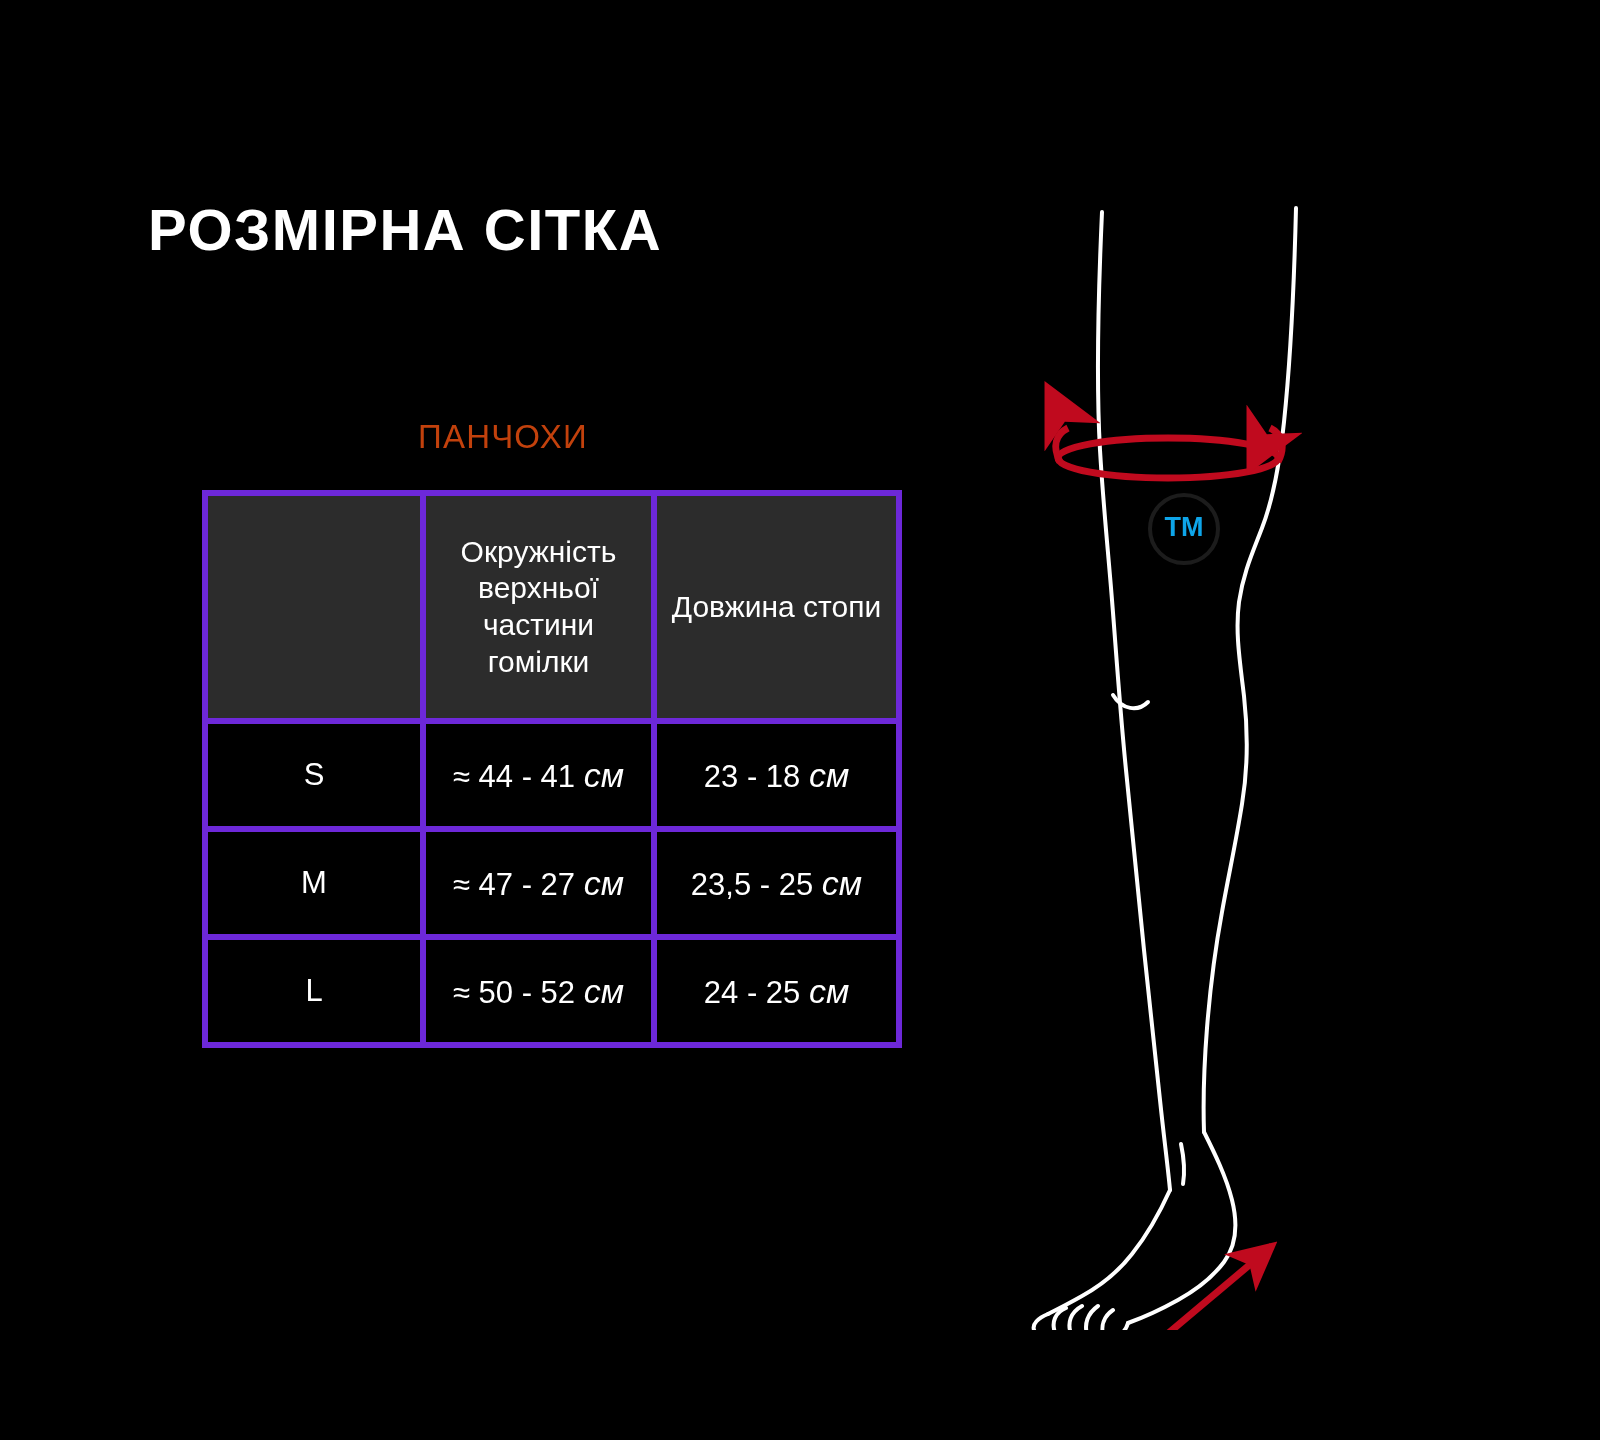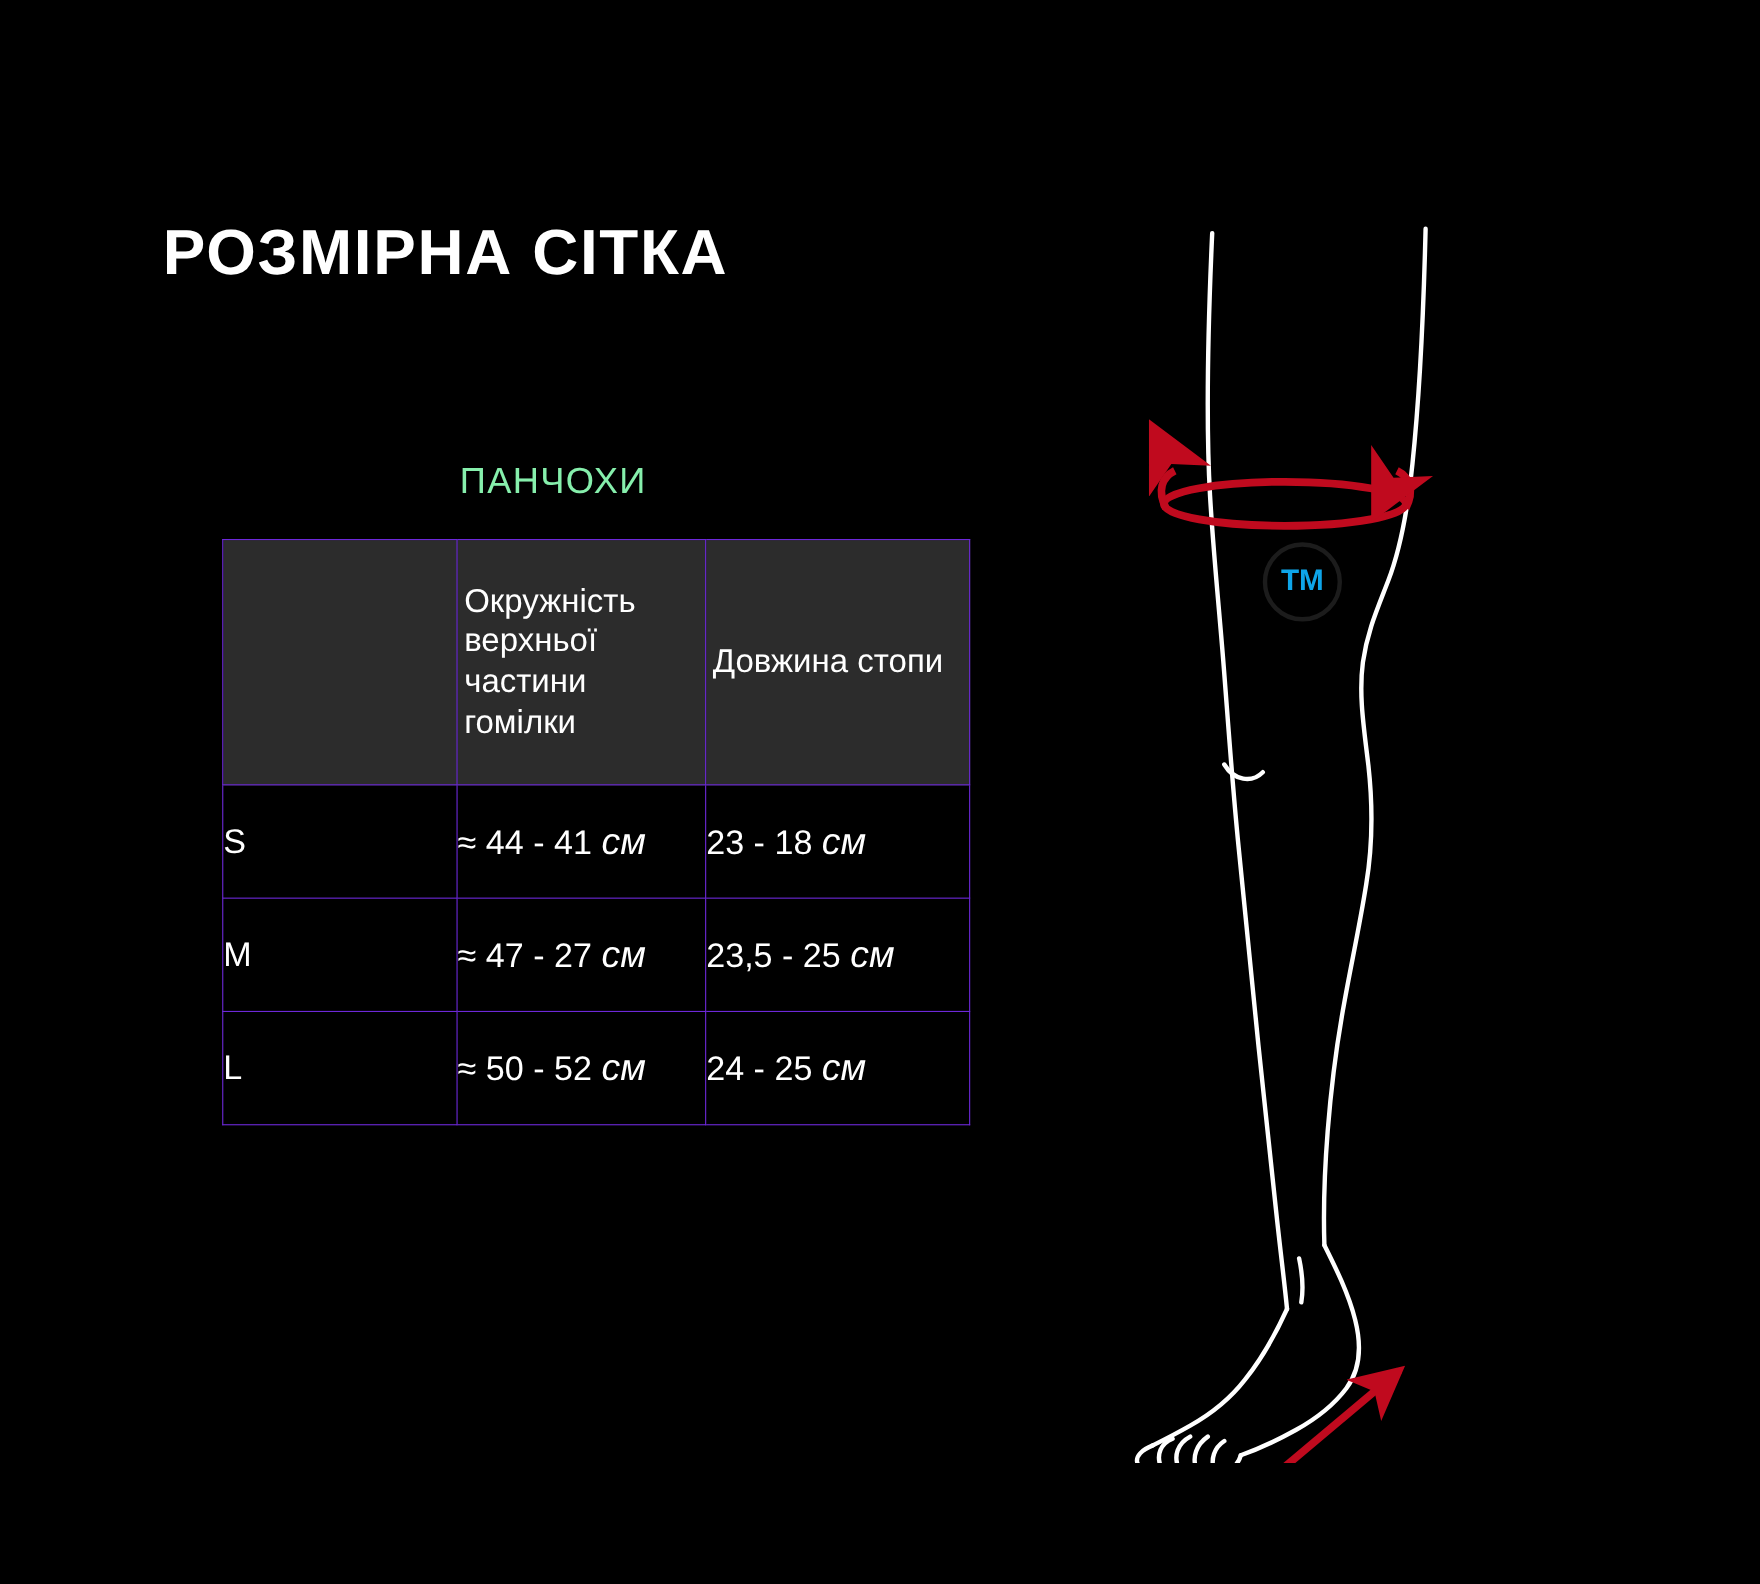--- a/index.html
+++ b/index.html
@@ -93,39 +93,39 @@
     z-index: 5;
     white-space: nowrap;
   }
   .section-label {
     position: absolute;
     left: 418px;
     top: 418px;
     font-size: 33px;
     font-weight: normal;
     letter-spacing: 1.2px;
-    color: #86efac;
+    color: #c2410c;
     z-index: 5;
     white-space: nowrap;
   }
 
   
   .size-table {
     position: absolute;
     left: 202px;
     top: 490px;
     width: 640px;
     border-collapse: collapse;
     z-index: 4;
     table-layout: fixed;
   }
   .size-table td, .size-table th {
-    border: 1px solid #6d28d9;
+    border: 6px solid #6d28d9;
     padding: 0;
-    text-align: left;
+    text-align: center;
     vertical-align: middle;
     font-weight: normal;
     color: #ffffff;
     background: transparent;
   }
   .size-table thead td {
     background: #2c2c2c;
     height: 214px;
     font-size: 30px;
     line-height: 1.22;

